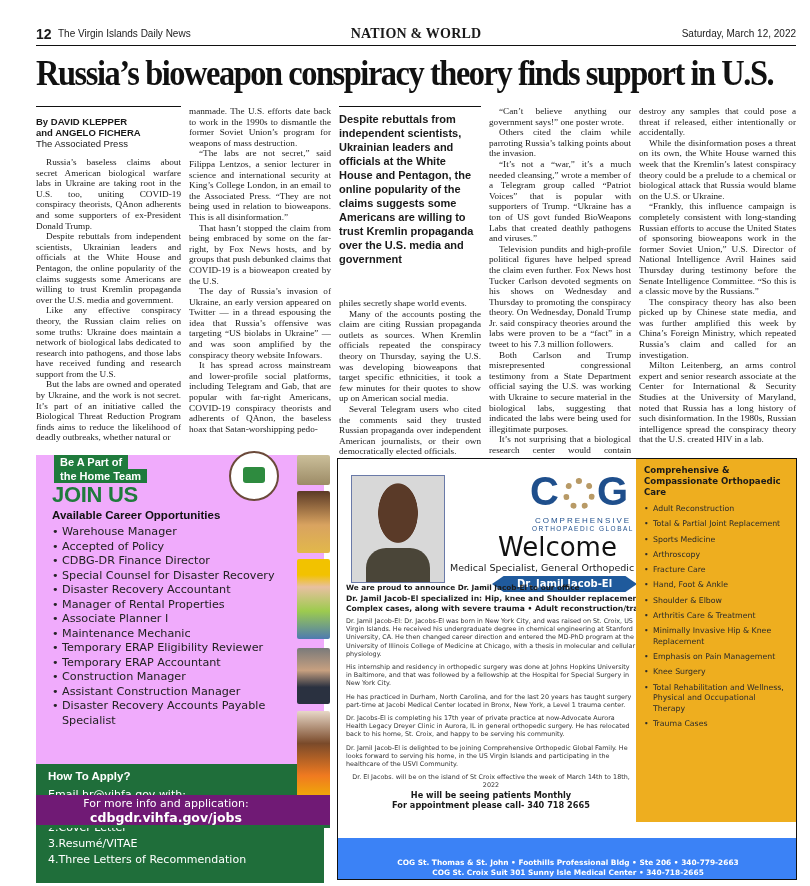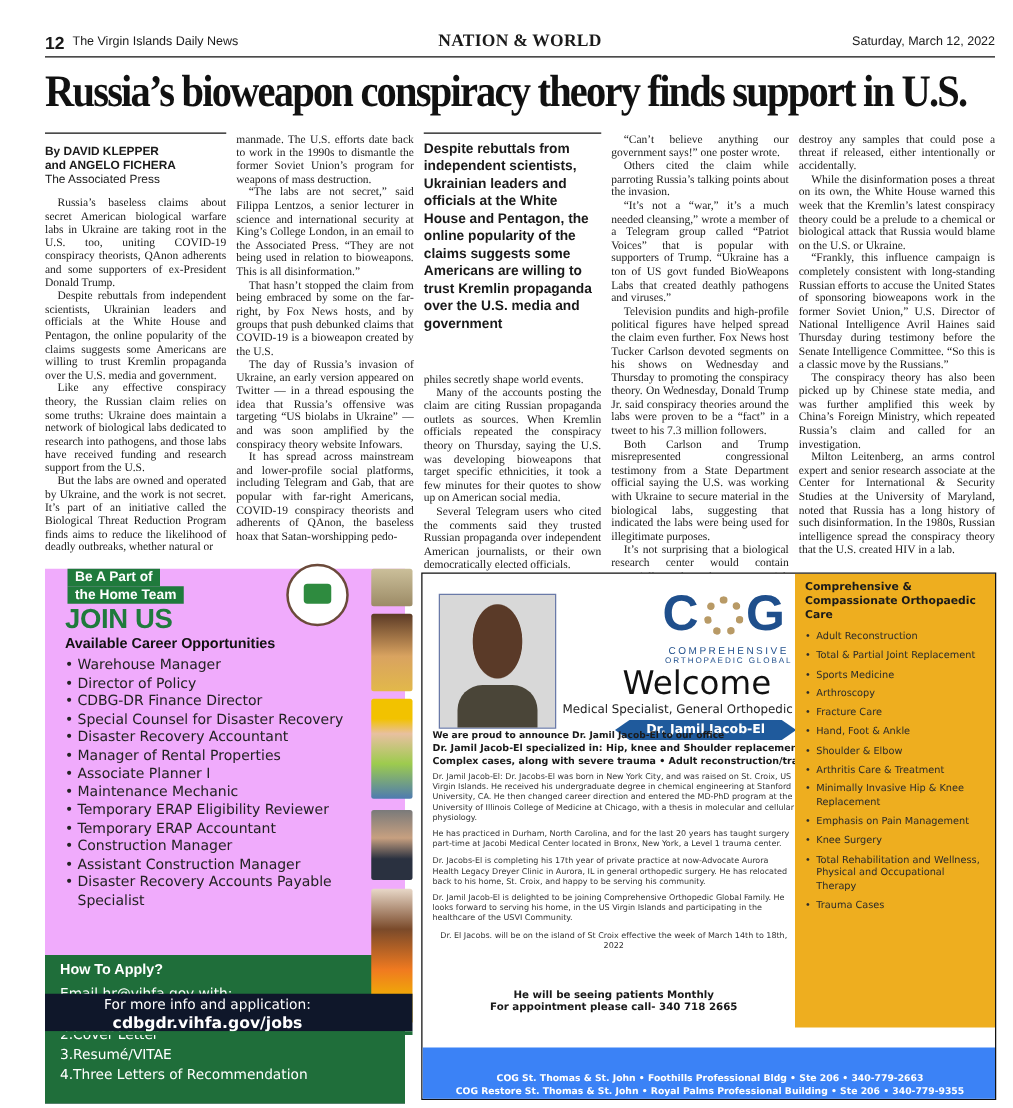--- a/index.html
+++ b/index.html
@@ -142,21 +142,21 @@
 </div>
 
 <div class="jobad">
   <div class="tag tag1">Be A Part of</div>
   <div class="tag tag2">the Home Team</div>
   <div class="seal"></div>
   <div class="joinus">JOIN US</div>
   <div class="avail">Available Career Opportunities</div>
   <ul>
     <li>Warehouse Manager</li>
-    <li>Director of Policy</li>
+    <li>Accepted of Policy</li>
     <li>CDBG-DR Finance Director</li>
     <li>Special Counsel for Disaster Recovery</li>
     <li>Disaster Recovery Accountant</li>
     <li>Manager of Rental Properties</li>
     <li>Associate Planner I</li>
     <li>Maintenance Mechanic</li>
     <li>Temporary ERAP Eligibility Reviewer</li>
     <li>Temporary ERAP Accountant</li>
     <li>Construction Manager</li>
     <li>Assistant Construction Manager</li>
@@ -173,21 +173,21 @@
     </ol>
   </div>
   <div class="photos">
     <div class="photo p1"></div>
     <div class="photo p2"></div>
     <div class="photo p3"></div>
     <div class="photo p4"></div>
     <div class="photo p5"></div>
   </div>
 </div>
-<div style="position:absolute;left:36px;top:795px;width:294px;height:30px;background:#0f172a;">
+<div style="position:absolute;left:36px;top:795px;width:294px;height:30px;background:#701a75;">
   <div style="position:absolute;left:0;width:260px;top:2px;text-align:center;color:#fff;font:11px 'DejaVu Sans',sans-serif;">For more info and application:</div>
   <div style="position:absolute;left:0;width:260px;top:15px;text-align:center;color:#fff;font:bold 12.5px 'DejaVu Sans',sans-serif;">cdbgdr.vihfa.gov/jobs</div>
 </div>
 <div style="position:absolute;left:36px;top:825px;width:294px;height:3px;background:#1f6e3a;"></div>
 
 <div class="cog">
   <div class="docphoto"></div>
   <div class="logo">
     <span>C</span><span class="gear"></span><span>G</span>
   </div>
@@ -196,20 +196,21 @@
   <div class="welcome">Welcome</div>
   <div class="specialty">Medical Specialist, General Orthopedic Surgeon</div>
   <div class="namebanner">Dr. Jamil Jacob-El</div>
   <div class="proud">We are proud to announce Dr. Jamil Jacob-El to our office</div>
   <div class="spec">
     <div>Dr. Jamil Jacob-El specialized in: Hip, knee and Shoulder replacement</div>
     <div>Complex cases, along with severe trauma • Adult reconstruction/trauma</div>
   </div>
   <div class="bio">
     <p>Dr. Jamil Jacob-El: Dr. Jacobs-El was born in New York City, and was raised on St. Croix, US Virgin Islands. He received his undergraduate degree in chemical engineering at Stanford University, CA. He then changed career direction and entered the MD-PhD program at the University of Illinois College of Medicine at Chicago, with a thesis in molecular and cellular physiology.</p>
+    <p>His internship and residency in orthopedic surgery was done at Johns Hopkins University in Baltimore, and that was followed by a fellowship at the Hospital for Special Surgery in New York City.</p>
     <p>He has practiced in Durham, North Carolina, and for the last 20 years has taught surgery part-time at Jacobi Medical Center located in Bronx, New York, a Level 1 trauma center.</p>
     <p>Dr. Jacobs-El is completing his 17th year of private practice at now-Advocate Aurora Health Legacy Dreyer Clinic in Aurora, IL in general orthopedic surgery. He has relocated back to his home, St. Croix, and happy to be serving his community.</p>
     <p>Dr. Jamil Jacob-El is delighted to be joining Comprehensive Orthopedic Global Family. He looks forward to serving his home, in the US Virgin Islands and participating in the healthcare of the USVI Community.</p>
     <p class="center">Dr. El Jacobs. will be on the island of St Croix effective the week of March 14th to 18th, 2022</p>
   </div>
   <div class="monthly">
     <div>He will be seeing patients Monthly</div>
     <div>For appointment please call- 340 718 2665</div>
   </div>
   <div class="side">
@@ -225,17 +226,18 @@
       <li>Arthritis Care &amp; Treatment</li>
       <li>Minimally Invasive Hip &amp; Knee Replacement</li>
       <li>Emphasis on Pain Management</li>
       <li>Knee Surgery</li>
       <li>Total Rehabilitation and Wellness, Physical and Occupational Therapy</li>
       <li>Trauma Cases</li>
     </ul>
   </div>
   <div class="footer">
     <div>COG St. Thomas &amp; St. John • Foothills Professional Bldg • Ste 206 • 340-779-2663</div>
+    <div>COG St. Croix Suit 301 Sunny Isle Medical Center • 340-718-2665</div>
     <div>COG Restore St. Thomas &amp; St. John • Royal Palms Professional Building • Ste 206 • 340-779-9355</div>
     <div class="web">www.COGVI.com • Most Insurance, Medicare &amp; Medicaid Accepted</div>
     <div class="badge"></div>
   </div>
 </div>
 
 </body></html>

